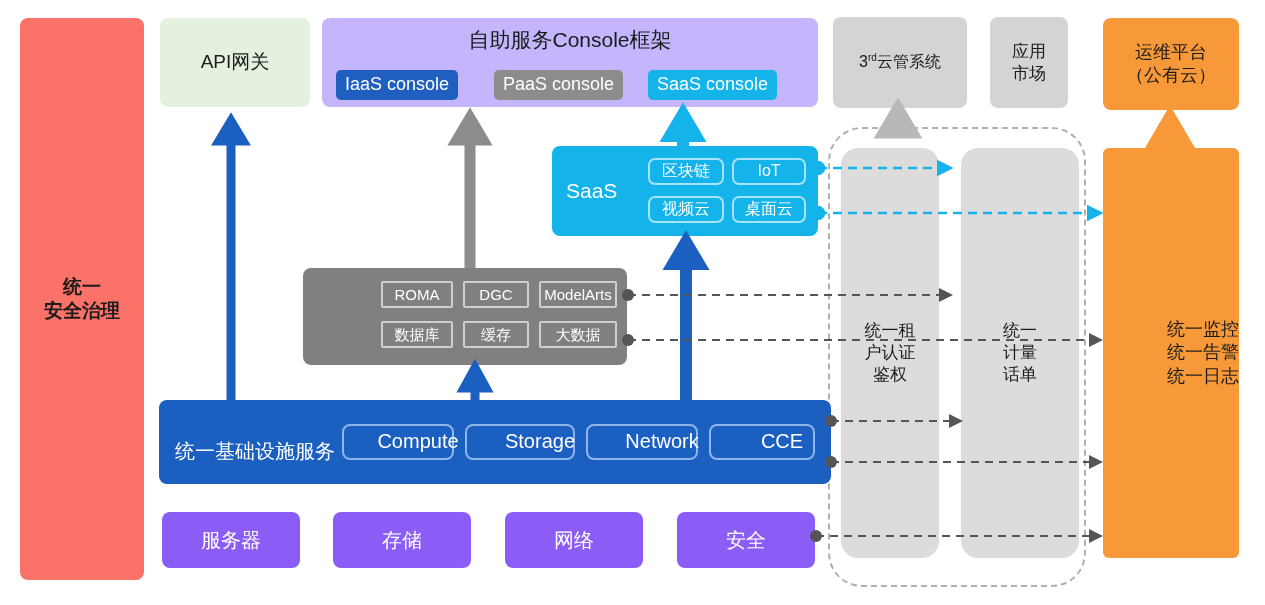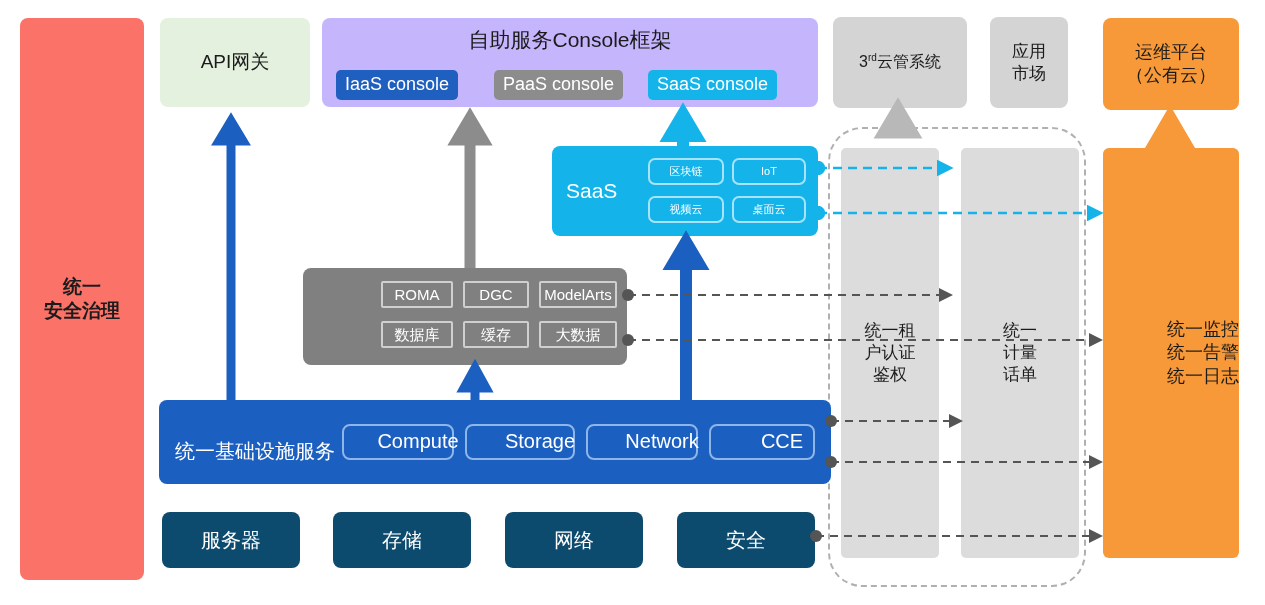--- a/index.html
+++ b/index.html
@@ -112,21 +112,21 @@
   #middle-dashed {
     position: absolute;
     left: 828px; top: 127px; width: 258px; height: 460px;
     border: 2px dashed #b0b0b0;
     border-radius: 34px;
     box-sizing: border-box;
   }
   .gray-col {
     position: absolute;
     background: #dcdcdc;
-    border-radius: 5px;
+    border-radius: 17px;
     display: flex;
     align-items: center;
     justify-content: center;
     text-align: center;
     font-size: 17px;
     color: #1b1b1b;
     line-height: 1.3;
   }
   #col-auth  { left: 841px; top: 148px; width: 98px;  height: 410px; }
   #col-meter { left: 961px; top: 148px; width: 118px; height: 410px; }
@@ -143,21 +143,21 @@
     left: 14px; top: 0; bottom: 0;
     display: flex; align-items: center;
     color: #ffffff; font-size: 21px;
   }
   .saas-chip {
     position: absolute;
     height: 27px;
     border: 2px solid #a7e3fa;
     border-radius: 7px;
     display: flex; align-items: center; justify-content: center;
-    color: #ffffff; font-size: 11px;
+    color: #ffffff; font-size: 16px;
     box-sizing: border-box;
     white-space: nowrap;
   }
   #saas-chip-0 { left: 96px;  top: 12px; width: 76px; }
   #saas-chip-1 { left: 180px; top: 12px; width: 74px; }
   #saas-chip-2 { left: 96px;  top: 50px; width: 76px; }
   #saas-chip-3 { left: 180px; top: 50px; width: 74px; }
 
   
   #paas-layer {
@@ -215,21 +215,21 @@
   }
   #infra-chip-0 { left: 183px; width: 112px; }
   #infra-chip-1 { left: 306px; width: 110px; }
   #infra-chip-2 { left: 427px; width: 112px; }
   #infra-chip-3 { left: 550px; width: 106px; }
 
   
   .res-box {
     position: absolute;
     top: 512px; height: 56px;
-    background: #0c4a6e;
+    background: #8b5cf6;
     border-radius: 8px;
     display: flex; align-items: center; justify-content: center;
     color: #ffffff; font-size: 20px;
   }
   #res-0 { left: 162px; width: 138px; }
   #res-1 { left: 333px; width: 138px; }
   #res-2 { left: 505px; width: 138px; }
   #res-3 { left: 677px; width: 138px; }
 
   

